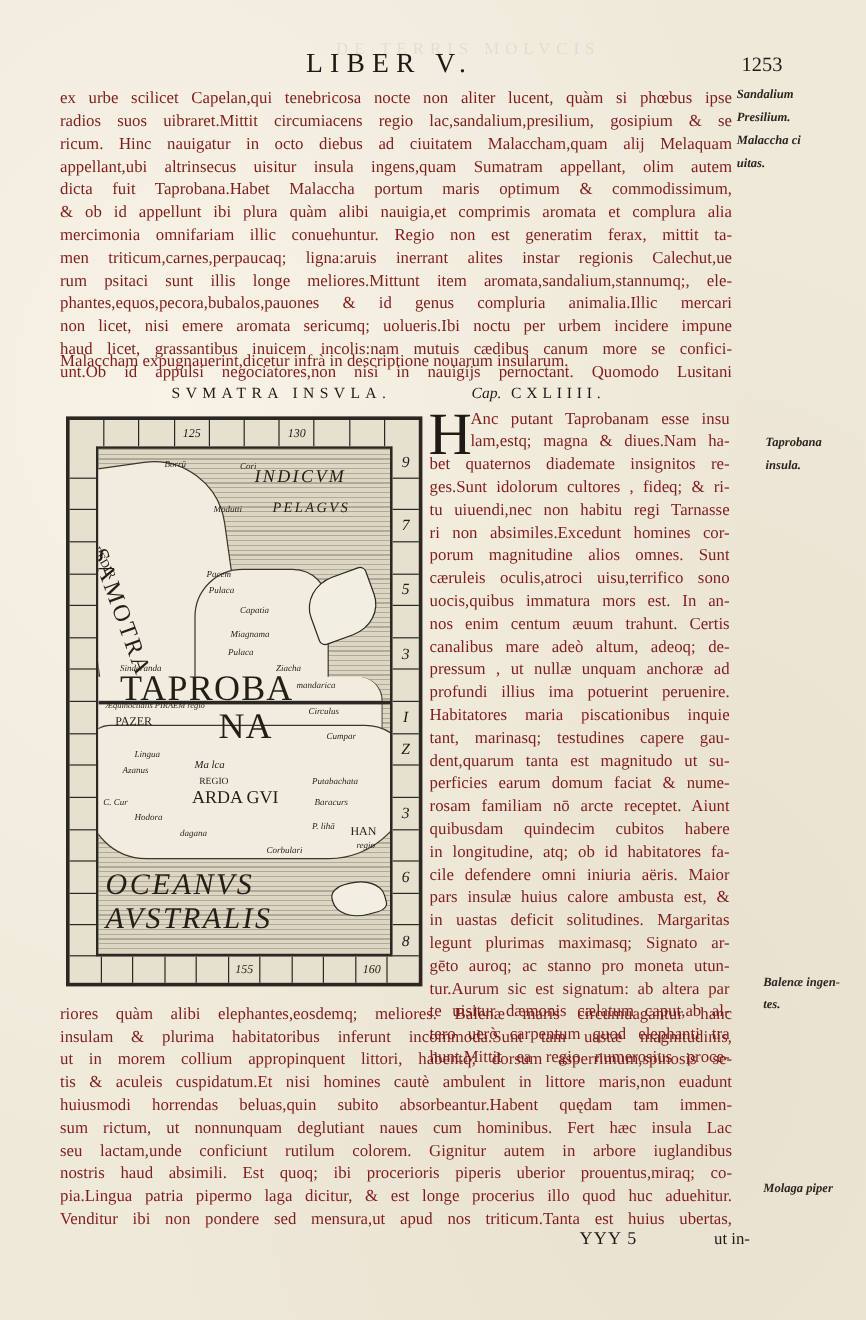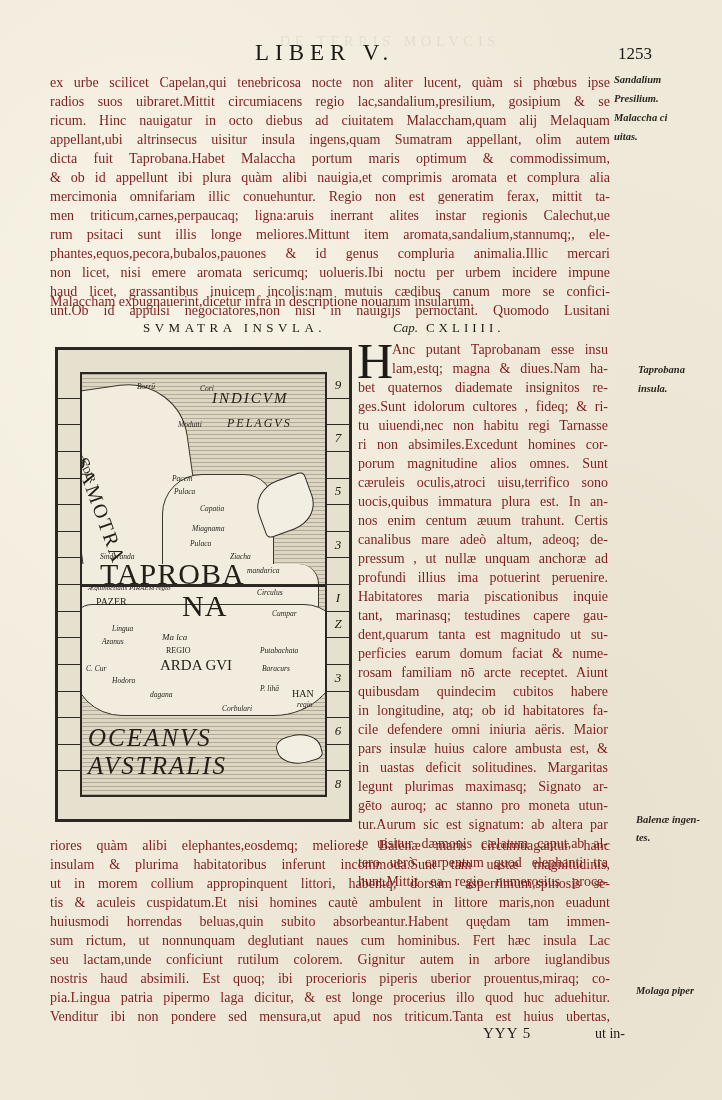--- a/index.html
+++ b/index.html
@@ -139,20 +139,45 @@
 <div class="margin-note" style="left:638px; top:360px">Taprobana</div>
 <div class="margin-note" style="left:638px; top:379px">insula.</div>
 <div class="margin-note" style="left:636px; top:810px">Balenæ ingen-</div>
 <div class="margin-note" style="left:636px; top:828px">tes.</div>
 <div class="margin-note" style="left:636px; top:981px">Molaga piper</div>
 
 <div class="abs chapter-title">SVMATRA INSVLA.</div>
 <div class="abs chapter-num"><i>Cap.</i><span>CXLIIII.</span></div>
 
 <div class="abs map">
+  <div class="scale-top">
+    <div class="scale-cell"></div>
+    <div class="scale-cell"></div>
+    <div class="scale-cell"></div>
+    <div class="scale-cell">125</div>
+    <div class="scale-cell"></div>
+    <div class="scale-cell"></div>
+    <div class="scale-cell">130</div>
+    <div class="scale-cell"></div>
+    <div class="scale-cell"></div>
+    <div class="scale-cell" style="border-right:none"></div>
+  </div>
+  <div class="scale-bottom" style="border-top:1.5px solid #2b2722">
+    <div class="scale-cell"></div>
+    <div class="scale-cell"></div>
+    <div class="scale-cell"></div>
+    <div class="scale-cell"></div>
+    <div class="scale-cell"></div>
+    <div class="scale-cell">155</div>
+    <div class="scale-cell"></div>
+    <div class="scale-cell"></div>
+    <div class="scale-cell"></div>
+    <div class="scale-cell">160</div>
+    <div class="scale-cell" style="border-right:none"></div>
+  </div>
   <div class="scale-left" style="border-right:1.5px solid #2b2722">
     <div class="vcell"></div>
       <div class="vcell"></div>
     <div class="vcell"></div>
       <div class="vcell"></div>
     <div class="vcell"></div>
       <div class="vcell"></div>
     <div class="vcell"></div>
       <div class="vcell"></div>
     <div class="vcell"></div>
@@ -239,21 +264,21 @@
 <div class="abs dropcap">H</div>
 <div>
   <div class="line" style="left:392px; width:216px; top:340px">Anc putant Taprobanam esse insu</div>
   <div class="line" style="left:392px; width:216px; top:359px">lam,estq; magna &amp; diues.Nam ha-</div>
   <div class="line col" style="top:378px">bet quaternos diademate insignitos re-</div>
   <div class="line col" style="top:397px">ges.Sunt idolorum cultores , fideq; &amp; ri-</div>
   <div class="line col" style="top:416px">tu uiuendi,nec non habitu regi Tarnasse</div>
   <div class="line col" style="top:435px">ri non absimiles.Excedunt homines cor-</div>
   <div class="line col" style="top:454px">porum magnitudine alios omnes.  Sunt</div>
   <div class="line col" style="top:473px">cæruleis oculis,atroci uisu,terrifico sono</div>
-  <div class="line col" style="top:492px">uocis,quibus immatura plura est.  In an-</div>
+  <div class="line col" style="top:492px">uocis,quibus immatura mors est.  In an-</div>
   <div class="line col" style="top:511px">nos enim centum æuum trahunt.  Certis</div>
   <div class="line col" style="top:530px">canalibus mare adeò altum, adeoq; de-</div>
   <div class="line col" style="top:549px">pressum , ut nullæ unquam anchoræ ad</div>
   <div class="line col" style="top:568px">profundi illius ima potuerint peruenire.</div>
   <div class="line col" style="top:587px">Habitatores maria piscationibus inquie</div>
   <div class="line col" style="top:606px">tant, marinasq; testudines capere gau-</div>
   <div class="line col" style="top:625px">dent,quarum tanta est magnitudo ut su-</div>
   <div class="line col" style="top:644px">perficies earum domum faciat &amp; nume-</div>
   <div class="line col" style="top:663px">rosam familiam nō arcte receptet.  Aiunt</div>
   <div class="line col" style="top:682px">quibusdam quindecim cubitos habere</div>

